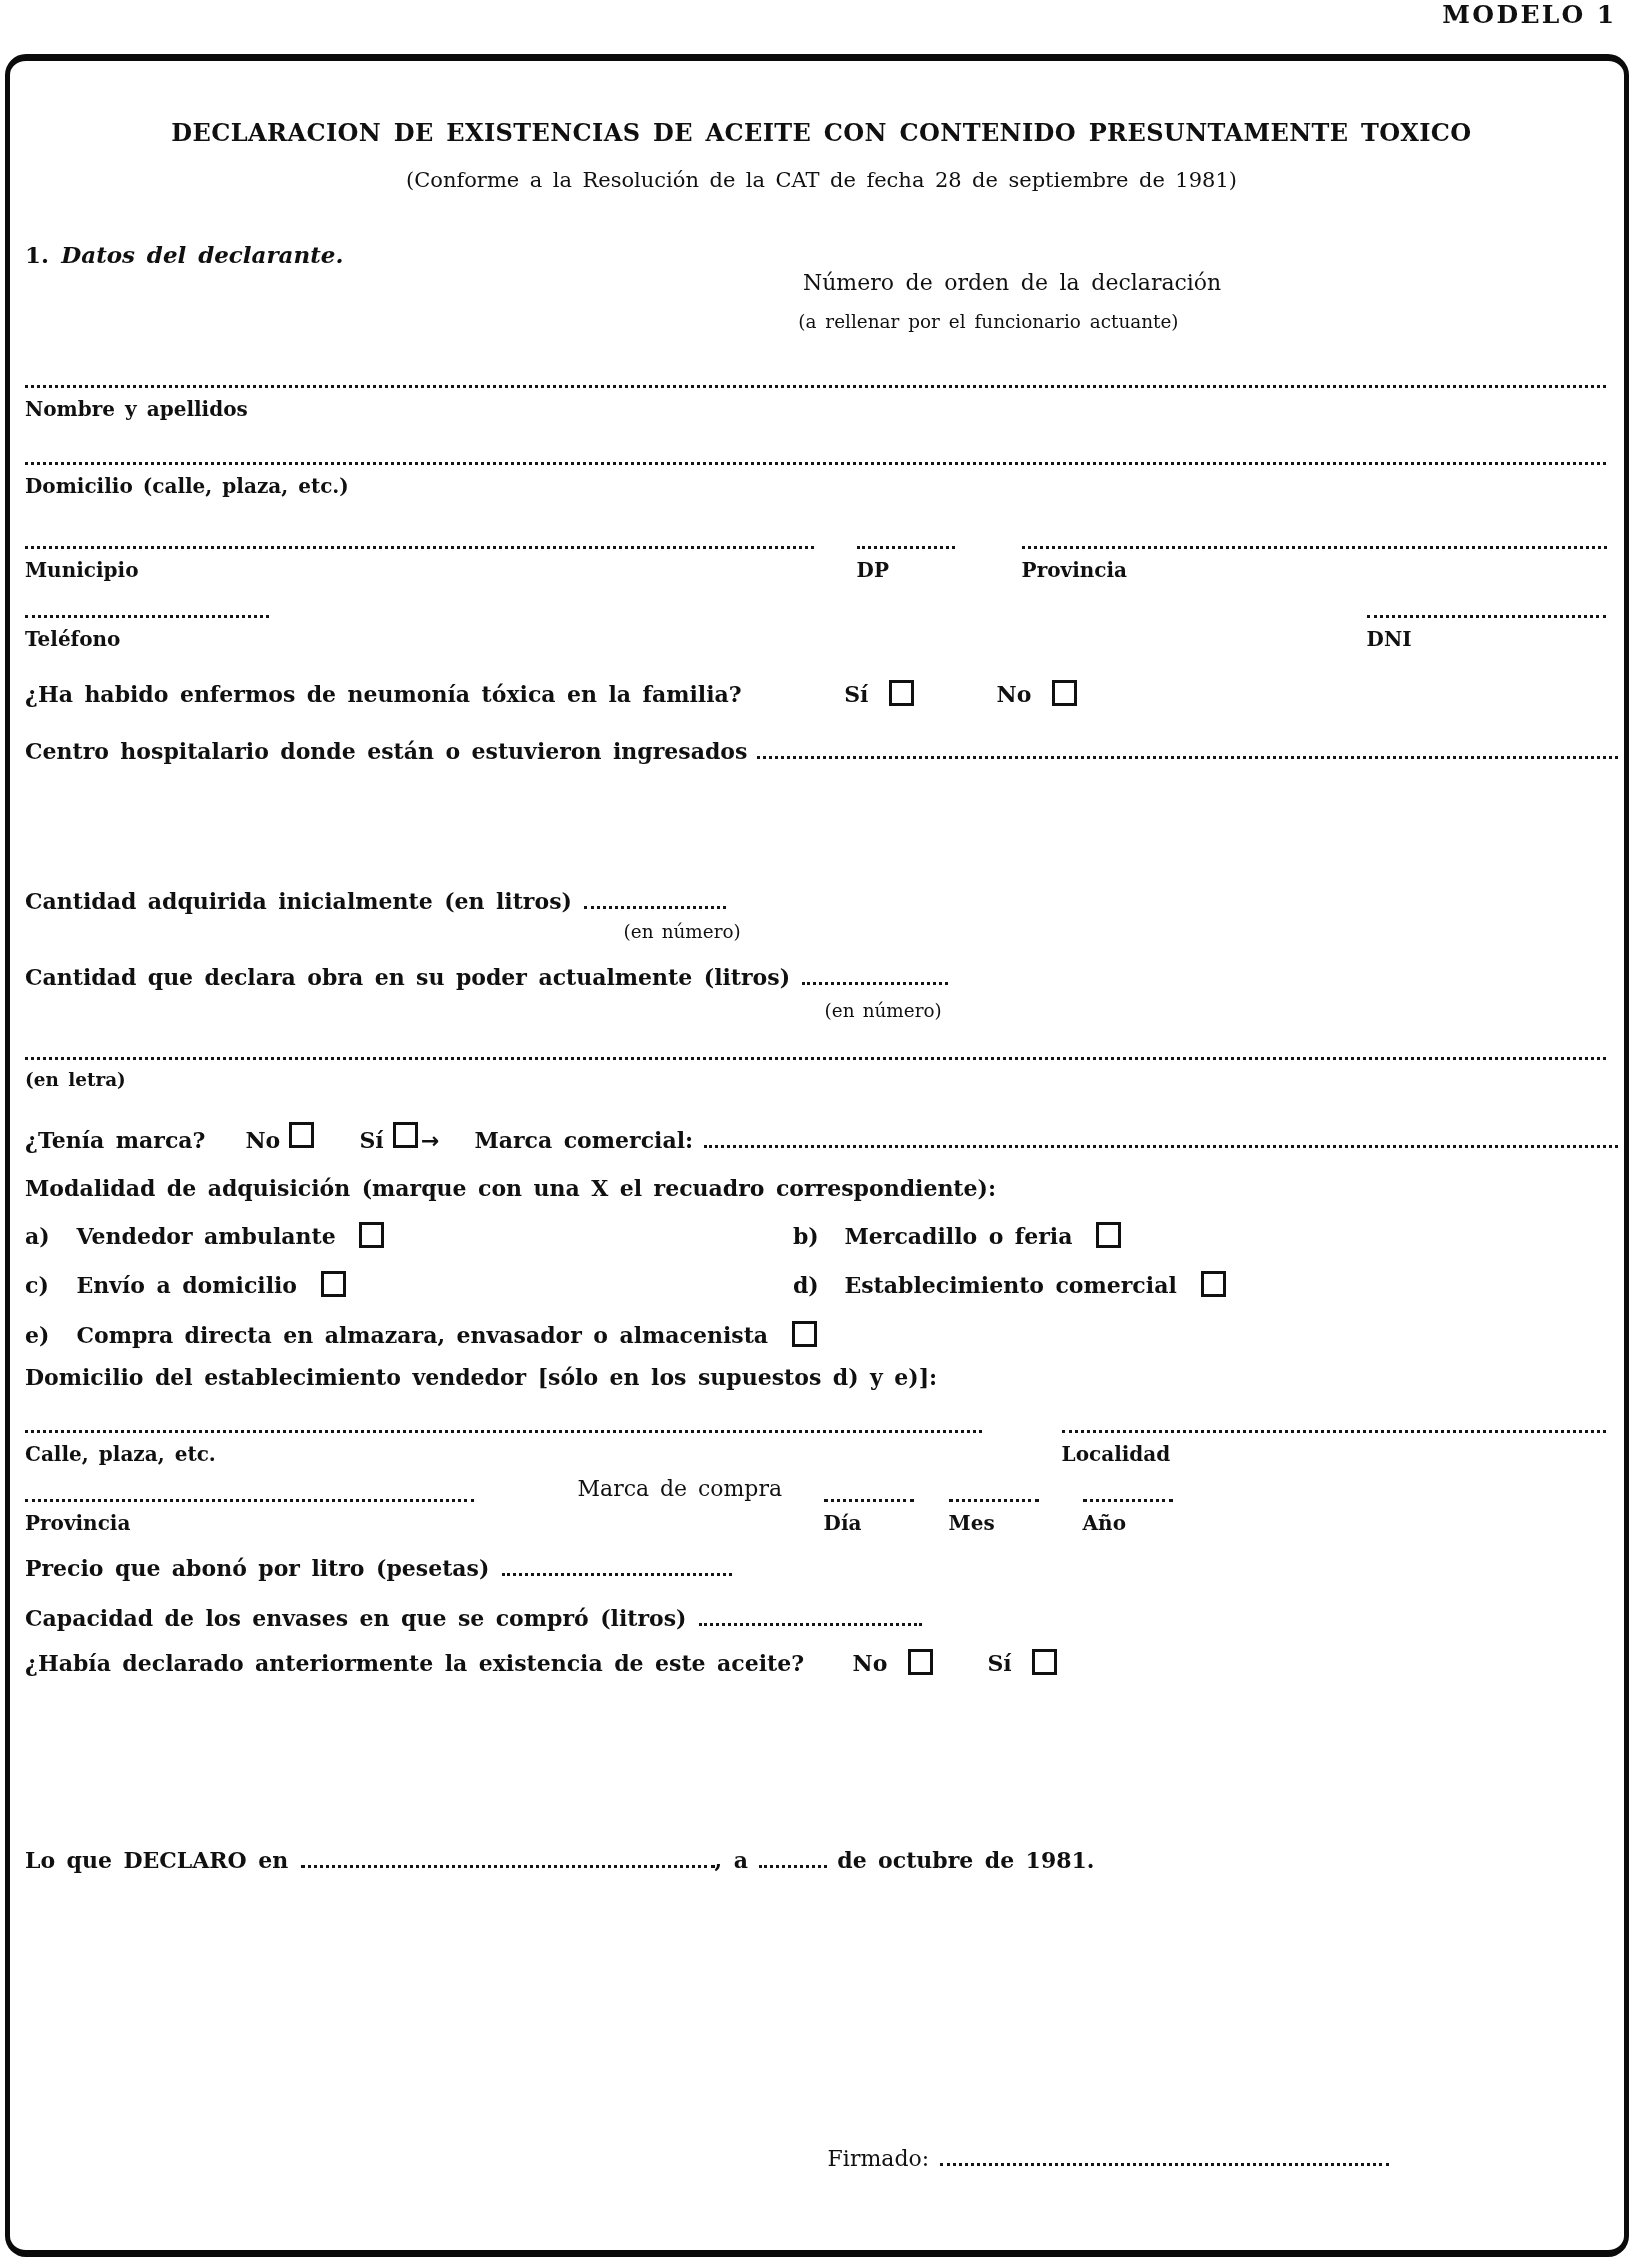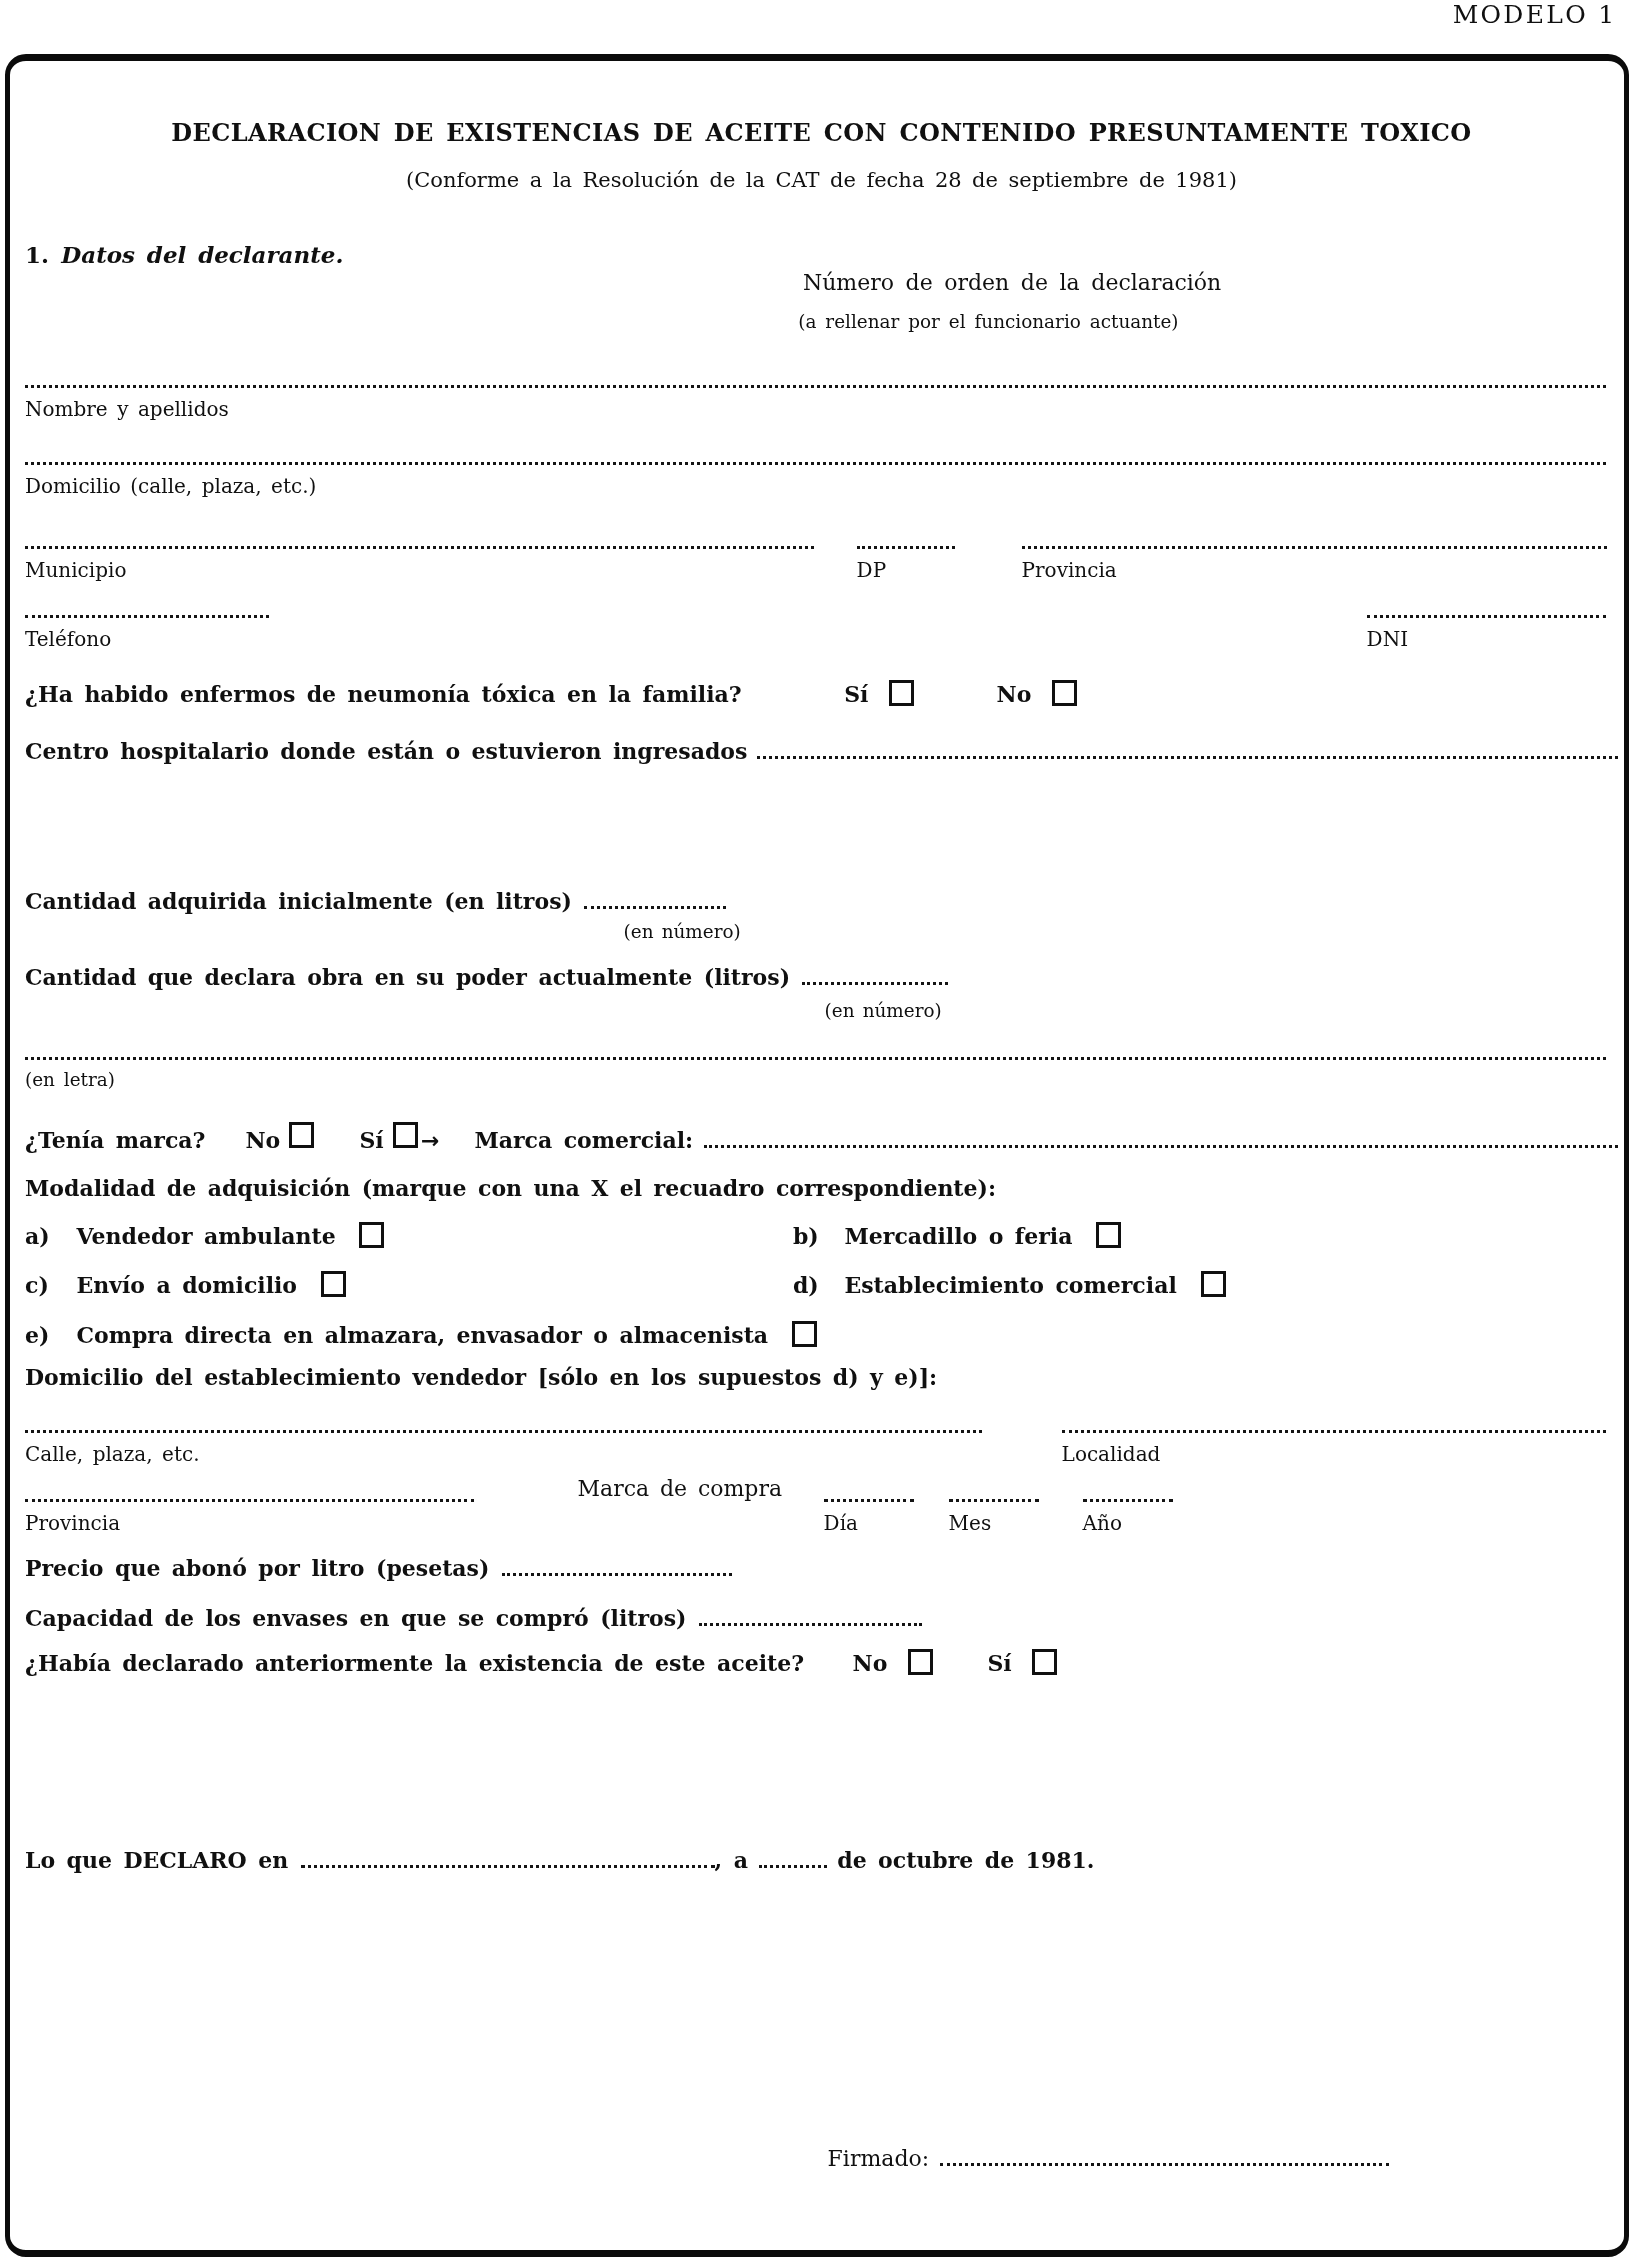--- a/index.html
+++ b/index.html
@@ -1,37 +1,37 @@
 <!DOCTYPE html>
 <html style="font-size:12.3px"><head>
 <meta charset="utf-8">
 <style>
   html,body{margin:0;padding:0;}
   .page{
     position:relative;width:1641px;height:2261px;background:#ffffff;
     font-family:"DejaVu Serif","Liberation Serif",serif;color:#101010;overflow:hidden;
   }
-  .model{position:absolute;top:0px;right:24.6px;font-size:25px;font-weight:400;letter-spacing:2.3px;}
+  .model{position:absolute;top:0px;right:24.6px;font-size:25px;font-weight:700;letter-spacing:2.3px;}
   .sheet{
     position:absolute;left:4.6px;top:54px;width:1624px;height:2203px;box-sizing:border-box;
     border-top:7.7px solid #0b0b0b;border-bottom:7px solid #0b0b0b;
     border-left:5.4px solid #0b0b0b;border-right:5.4px solid #0b0b0b;border-radius:21px;
   }
   .row{position:absolute;left:15.4px;width:1593px;font-size:22px;font-weight:700;word-spacing:3.8px;white-space:nowrap;}
   .center{text-align:center;}
   .title{font-size:24px;letter-spacing:0.4px;}
   .subtitle{font-size:21px;font-weight:400;}
   .secnum{font-weight:700;font-size:23px;}
   .sectitle{font-style:italic;font-weight:700;font-size:23px;margin-left:12.3px;}
   .flexline{display:flex;align-items:baseline;}
   .dots{display:inline-block;height:5.4px;border-bottom:3.1px dotted #141414;}
   .flex1{flex:1 1 auto;}
   .field{position:absolute;}
   .fline{height:0;border-bottom:3.1px dotted #141414;}
-  .flabel{font-size:20px;font-weight:400;margin-top:9.2px;word-spacing:3.1px;white-space:nowrap;}
+  .flabel{font-size:20px;font-weight:700;margin-top:9.2px;word-spacing:3.1px;white-space:nowrap;}
   .note{position:absolute;font-size:18.4px;font-weight:400;word-spacing:2.3px;white-space:nowrap;}
   .checkbox{display:inline-block;width:19px;height:20px;border:3.1px solid #101010;vertical-align:-3.8px;}
   .ml12{margin-left:9.2px;} .ml14{margin-left:10.7px;} .ml16{margin-left:12.3px;}
   .ml48{margin-left:37px;} .ml52{margin-left:40px;} .ml56{margin-left:43px;}
   .ml58{margin-left:45px;} .ml92{margin-left:71px;} .ml118{margin-left:91px;}
   .ml46{margin-left:35px;}
   .optcell-a{width:768px;flex:0 0 auto;}
   .optletter{display:inline-block;width:40px;font-weight:700;}
   .arrow{font-family:"DejaVu Sans","Liberation Sans",sans-serif;margin-left:3.1px;}
   .fecha{position:absolute;font-size:22px;font-weight:400;word-spacing:3.8px;white-space:nowrap;}

